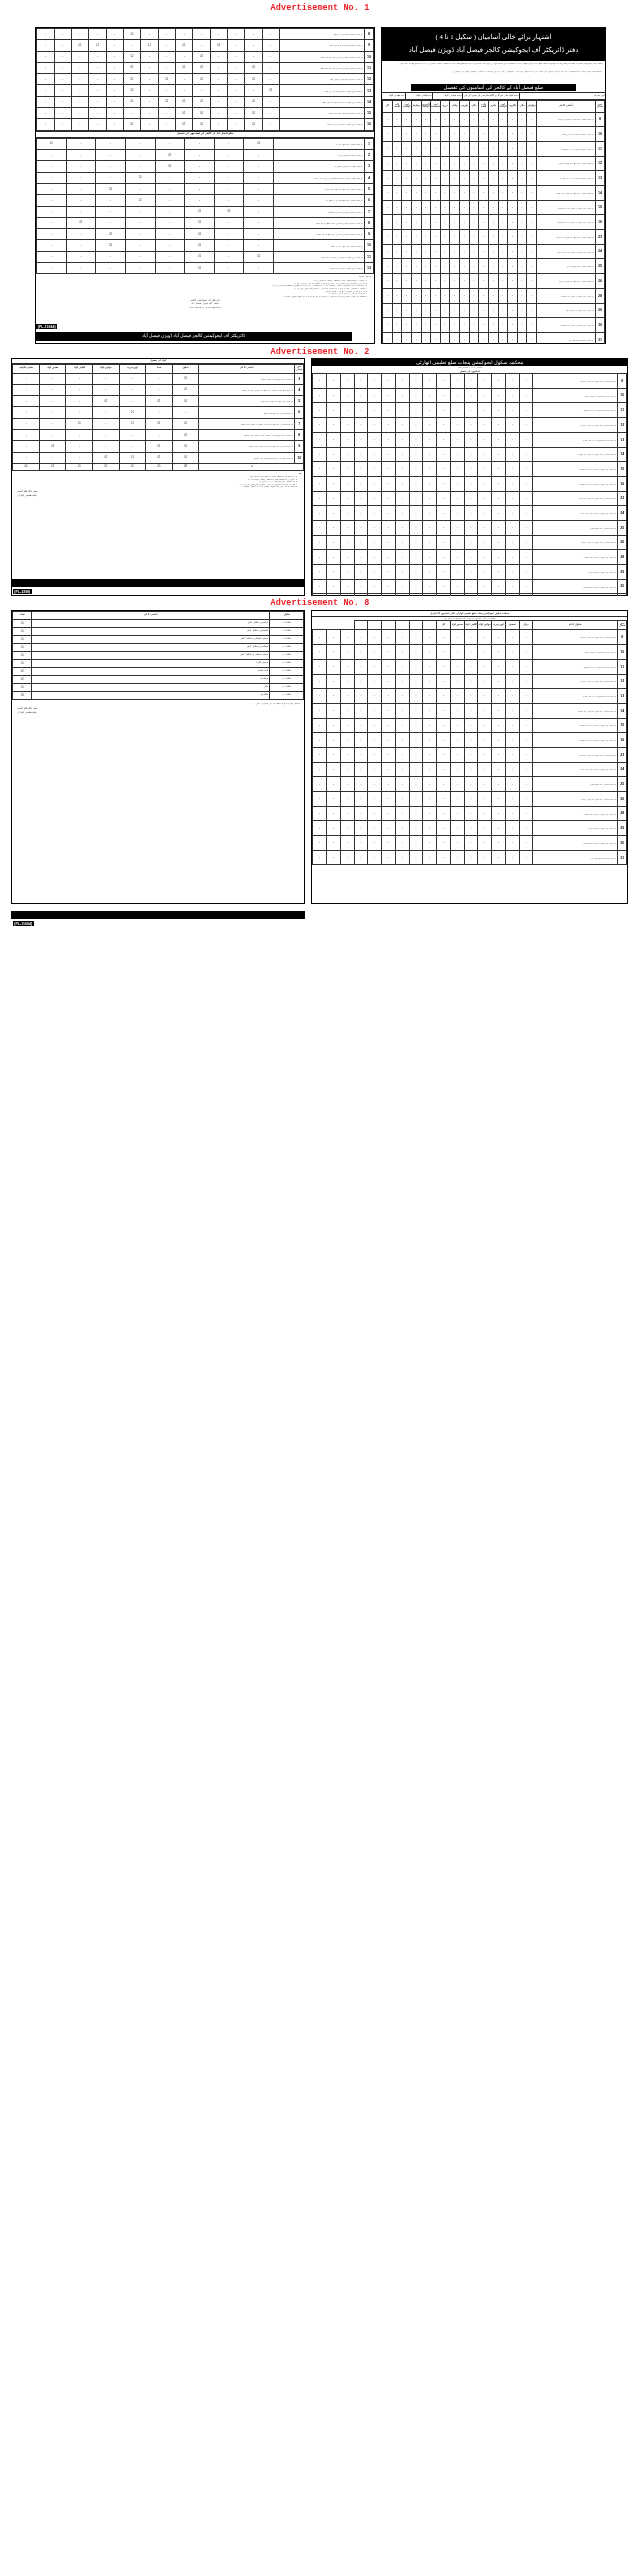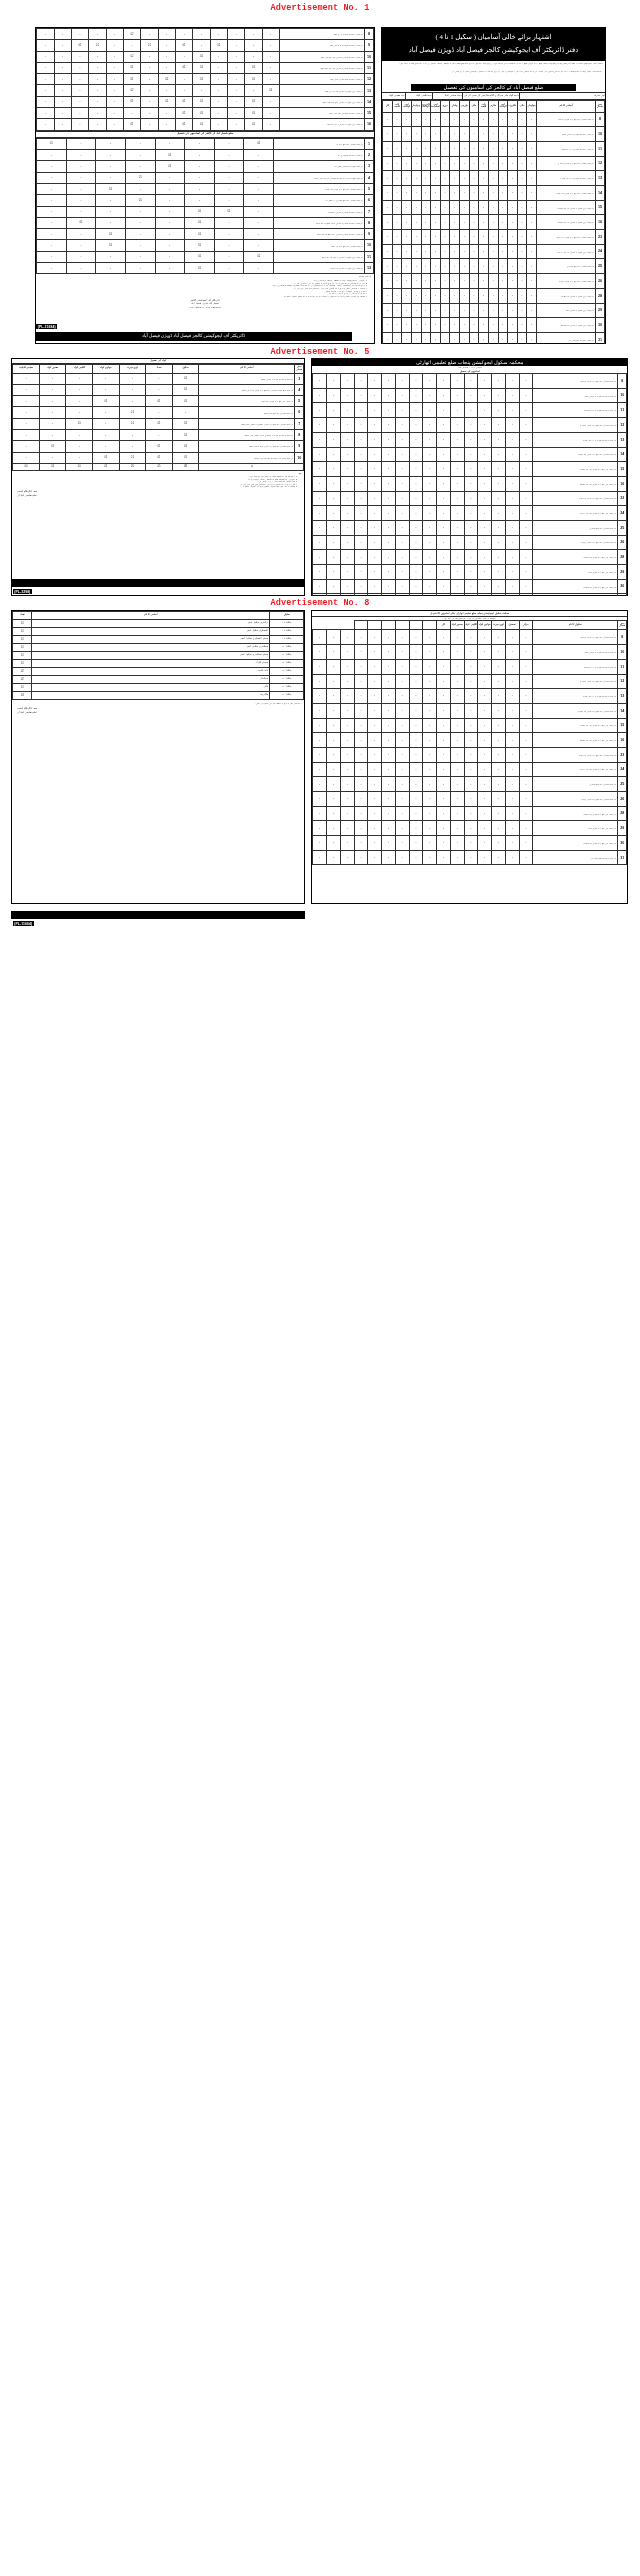--- a/index.html
+++ b/index.html
@@ -867,21 +867,21 @@
       <div class="micro6" style="direction:rtl;text-align:center;padding-top:1.7px;">ڈائریکٹر آف ایجوکیشن کالجز</div>
       <div class="micro6" style="direction:rtl;text-align:center;">فیصل آباد ڈویژن فیصل آباد</div>
       <div class="micro6" style="direction:ltr;text-align:center;">041-9200344 , 041-9200345</div>
     </div>
   </div>
 
   <div class="blackstrip" style="left:35px;top:332px;width:317px;height:9px;"></div>
   <div style="position:absolute;left:35px;top:333px;width:317px;text-align:center;color:#fff;direction:rtl;font-family:'Liberation Serif',serif;font-size:4.5px;">ڈائریکٹر آف ایجوکیشن کالجز فیصل آباد ڈویژن فیصل آباد</div>
   <div class="pid" style="left:36px;top:324px;">(PL-11684)</div>
 
-  <div class="ad-title" style="top:347px;">Advertisement No. 5</div>
+  <div class="ad-title" style="top:347px;">Advertisement No. 2</div>
 
   <div class="scan" id="ad2" style="left:11.3px;top:358px;width:617px;height:238px;">
 
     <div style="position:absolute;right:0;top:0;width:317px;height:238px;border:0.6px solid #111;box-sizing:border-box;background:#fff;">
       <div class="subbanner" style="height:6.8px;">محکمہ سکول ایجوکیشن پنجاب ضلع تعلیمی اتھارٹی</div>
       <div class="micro" style="direction:rtl;text-align:center;padding:0.6px 1.7px;">اسامیوں کے لیے درخواستیں طلب</div>
       <div class="micro6" style="direction:rtl;text-align:center;font-weight:bold;">اسامیوں کی تفصیل</div>
 
       <table class="t">
         <colgroup>

